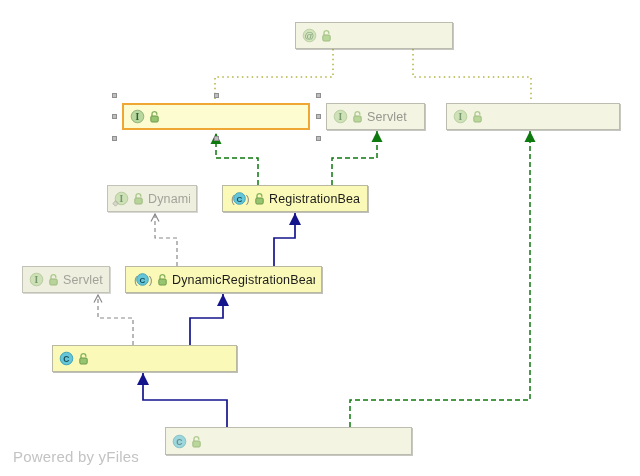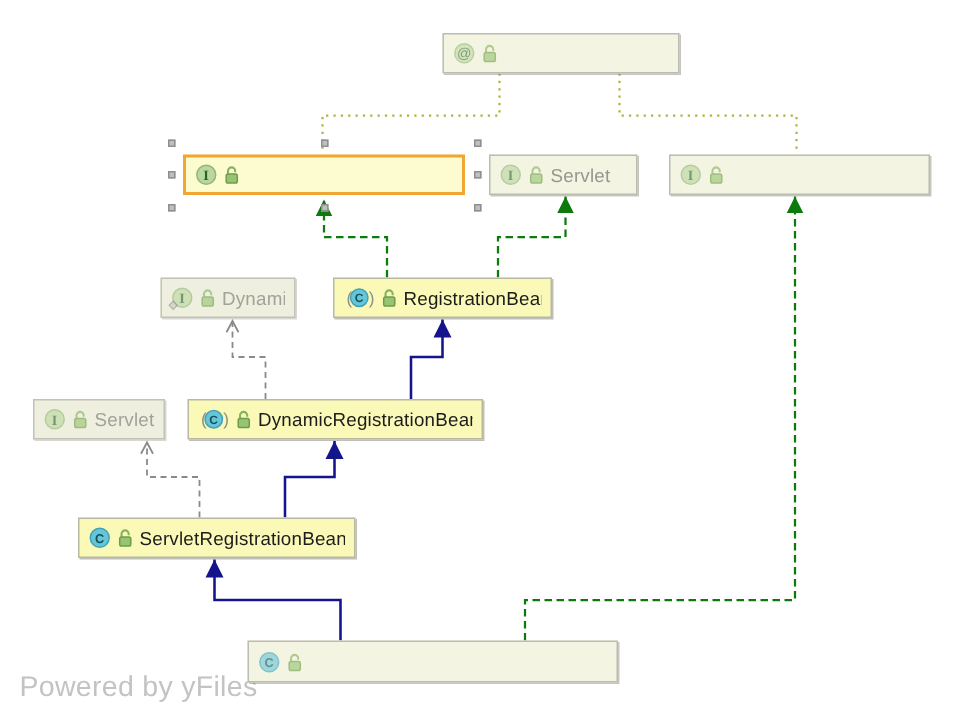--- a/index.html
+++ b/index.html
@@ -43,21 +43,21 @@
   .icon{display:inline-flex;align-items:center;position:relative;flex:0 0 auto;}
   .icon .static-mark{position:absolute;left:-2px;bottom:-1px;}
   .label{overflow:hidden;}
 
   .handle{
     position:absolute;width:5px;height:5px;
     background:#bfbfbf;border:1px solid #8f8f8f;box-sizing:border-box;
   }
   .watermark{
     position:absolute;left:13px;top:448px;
-    font-size:19px;color:#c3c3c3;letter-spacing:.2px;
+    font-size:15px;color:#c3c3c3;letter-spacing:.2px;
   }
 </style>
 </head>
 <body>
 
 <div id="stage">
     <svg width="640" height="476" class="edges">
       <defs>
         <marker id="arr-extends" markerUnits="userSpaceOnUse" markerWidth="14" markerHeight="13" viewBox="0 0 14 13" refX="13" refY="6.5" orient="auto">
           <path d="M1,12.5 L13,6.5 L1,0.5 Z" fill="#14148c"></path>
@@ -219,21 +219,20 @@
           <circle cx="7.5" cy="7.5" r="6.3" fill="#66c6d9" stroke="#43a3b6"></circle>
           <text x="7.5" y="10.8" text-anchor="middle" font-family="Liberation Sans, sans-serif" font-size="8.5" font-weight="bold" fill="#174f58">C</text>
         </svg>
       </span>
       <span class="icon">
         <svg width="11" height="13" viewBox="0 0 11 13">
           <path d="M3,6.2 V4 A2.4,2.4 0 0 1 7.8,4 V4.8" fill="none" stroke="#86b35e" stroke-width="1.4"></path>
           <rect x="1.8" y="6" width="7.4" height="6" rx="1.2" fill="#97c470" stroke="#6f9c49"></rect>
         </svg>
       </span>
-      <span class="label">ServletRegistrationBean</span>
     </div>
     <div class="node kind-class state-normal" style="left: 165px; top: 427px; width: 247px; height: 28px;">
       <span class="icon">
         <svg width="15" height="15" viewBox="0 0 15 15">
           <circle cx="7.5" cy="7.5" r="6.3" fill="#66c6d9" stroke="#43a3b6"></circle>
           <text x="7.5" y="10.8" text-anchor="middle" font-family="Liberation Sans, sans-serif" font-size="8.5" font-weight="bold" fill="#174f58">C</text>
         </svg>
       </span>
       <span class="icon">
         <svg width="11" height="13" viewBox="0 0 11 13">

